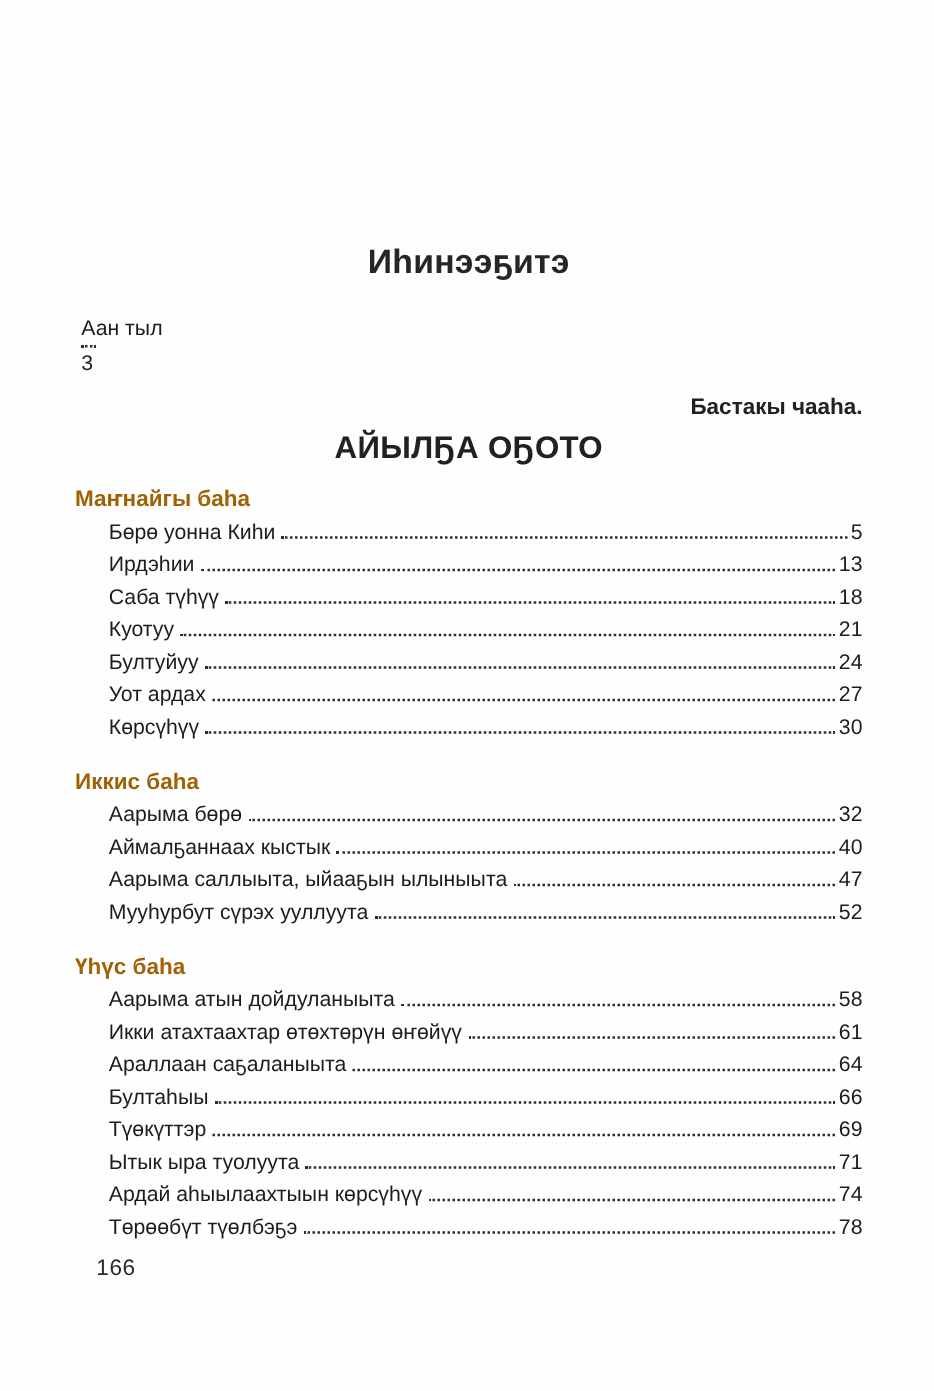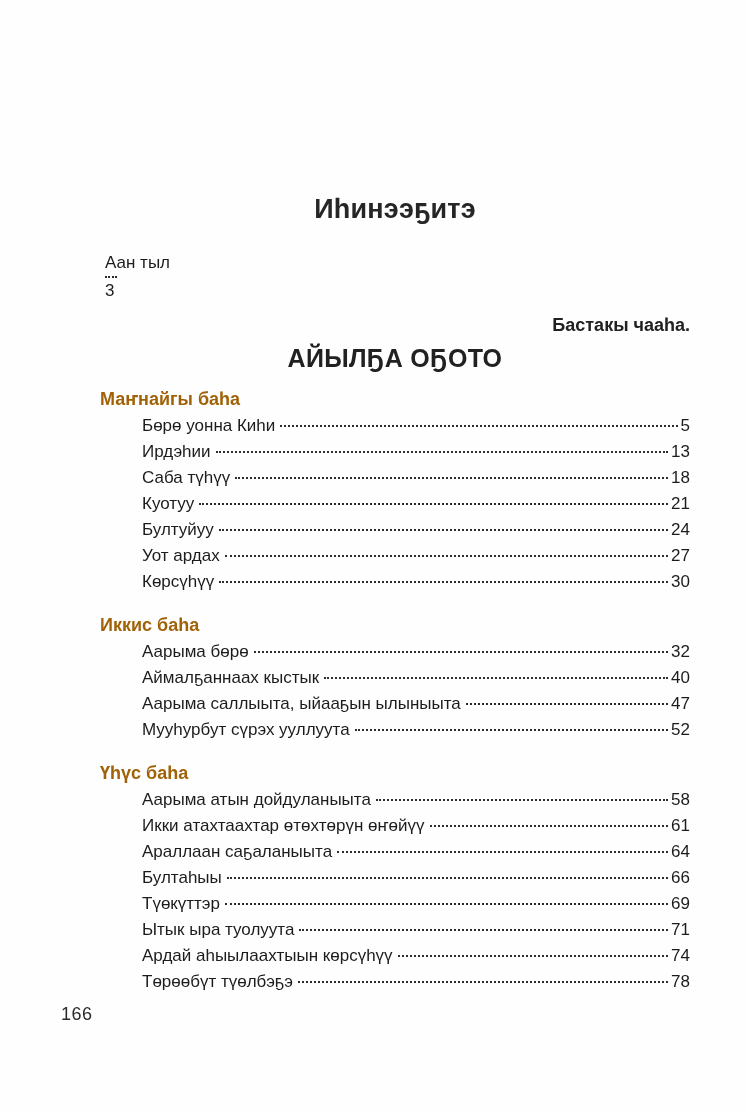--- a/index.html
+++ b/index.html
@@ -12,21 +12,21 @@
     height: 1113px;
     position: relative;
     font-family: "Liberation Sans", sans-serif;
     color: #1e1e1e;
     overflow: hidden;
   }
   .page {
     position: absolute;
     inset: 0;
     background: #fefefe;
-    padding: 0 57px 0 100px;
+    padding: 0 57px 0 60px;
     box-sizing: border-box;
   }
   .doc-title {
     margin-top: 191px;
     text-align: center;
     font-size: 27px;
     font-weight: bold;
     color: #262626;
     letter-spacing: 0.2px;
     line-height: 36px;
@@ -76,26 +76,25 @@
   .section + .section {
     margin-top: 17px;
   }
   .section-heading {
     font-size: 18px;
     font-weight: bold;
     color: #a16207;
     line-height: 27px;
   }
   .section-entries .toc-row {
-    margin-left: 42px;
-    align-items: center;
+    margin-left: 27px;
   }
   .folio {
     position: absolute;
-    left: 61px;
+    left: 77px;
     top: 1004px;
     font-size: 18px;
     color: #2a2a2a;
     letter-spacing: 0.5px;
   }
 </style>
 </head>
 <body>
 
 <div class="page">

